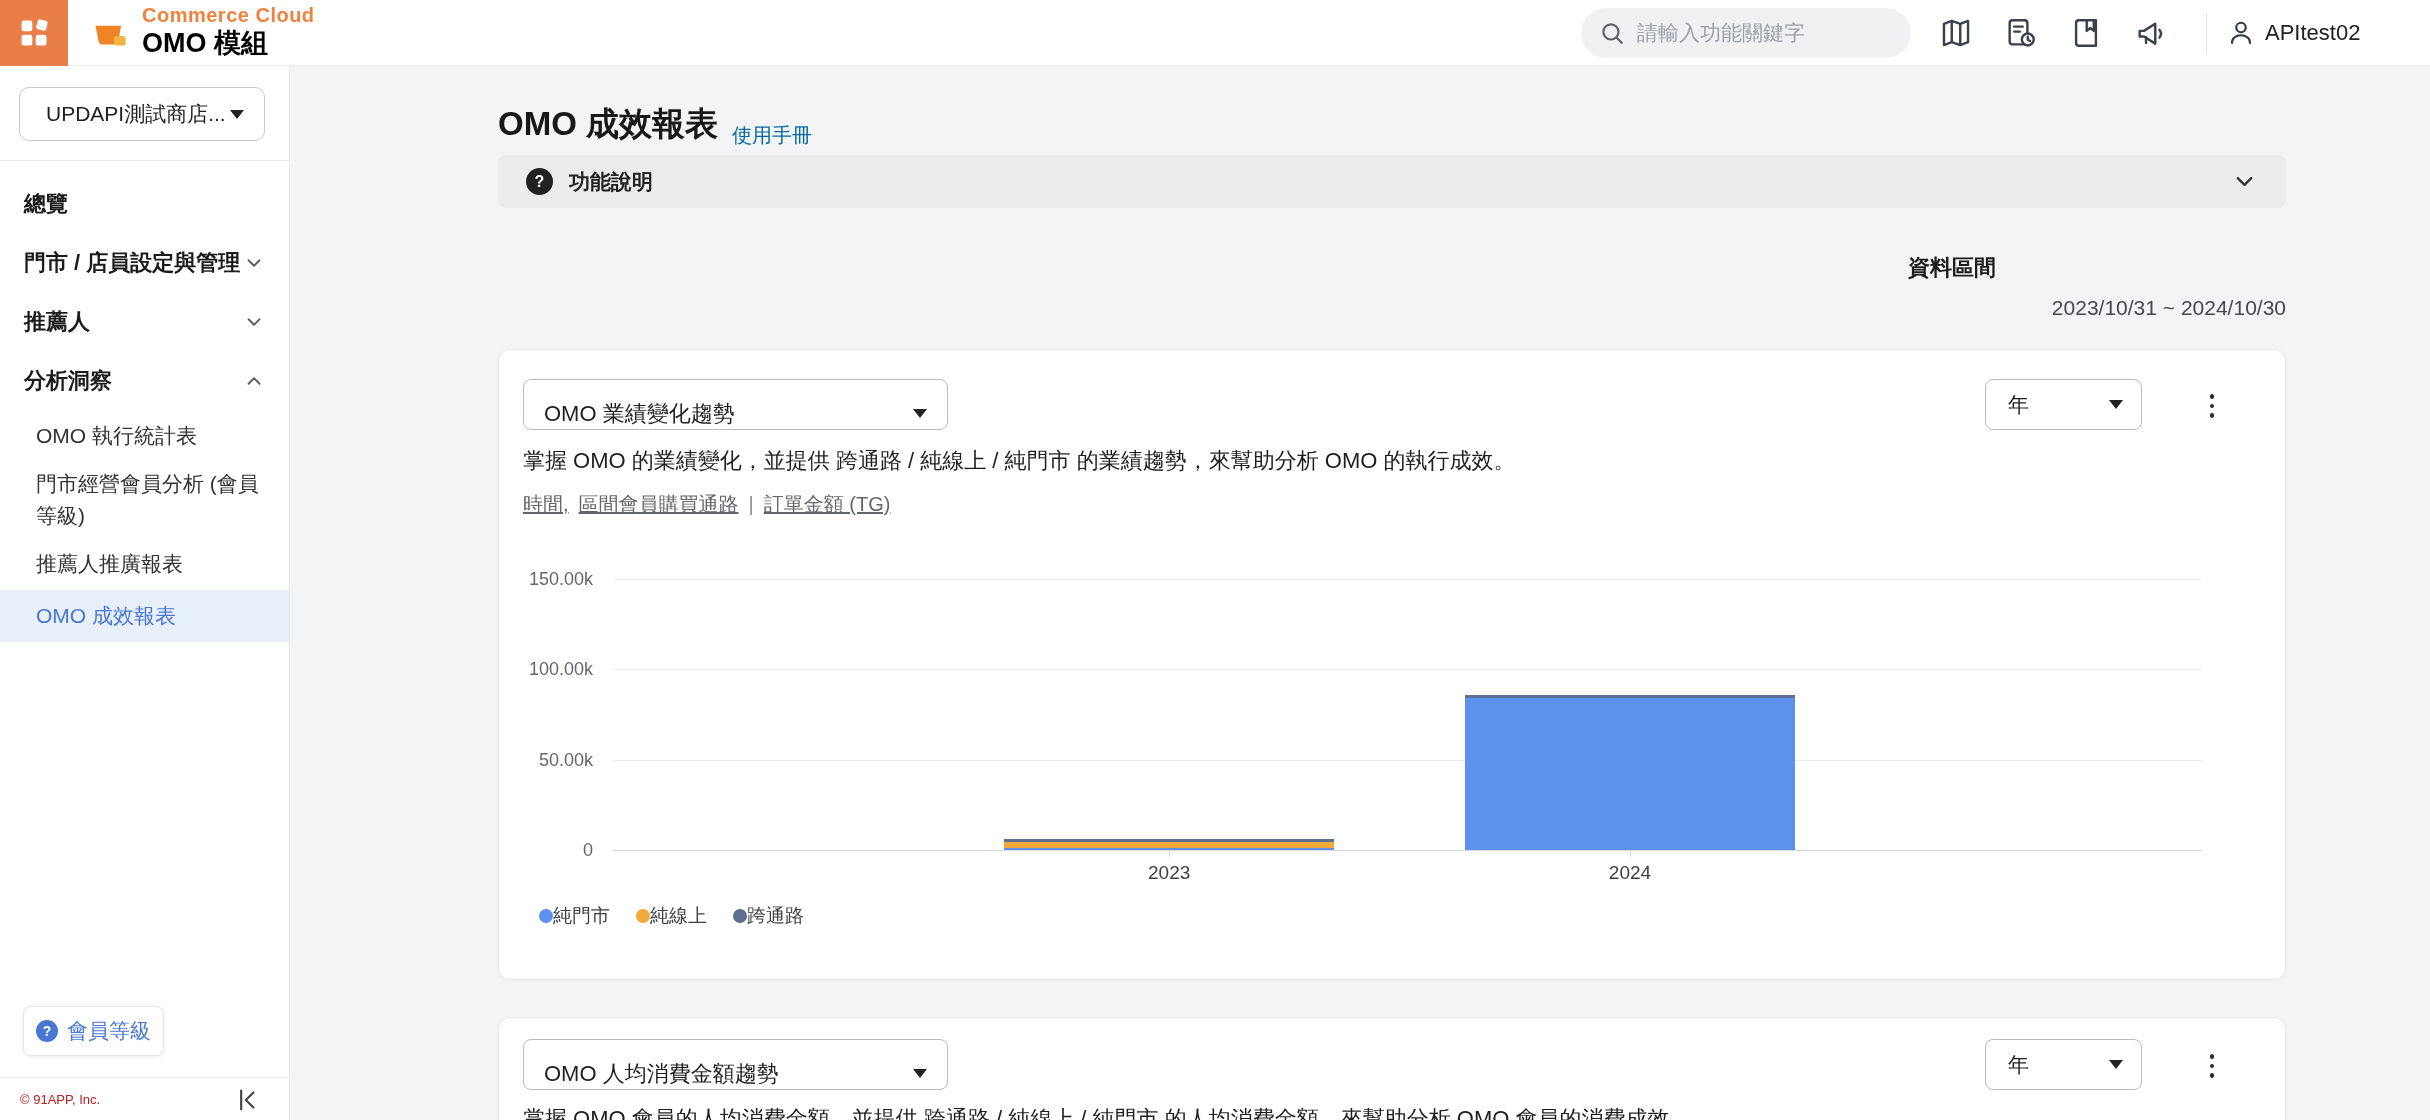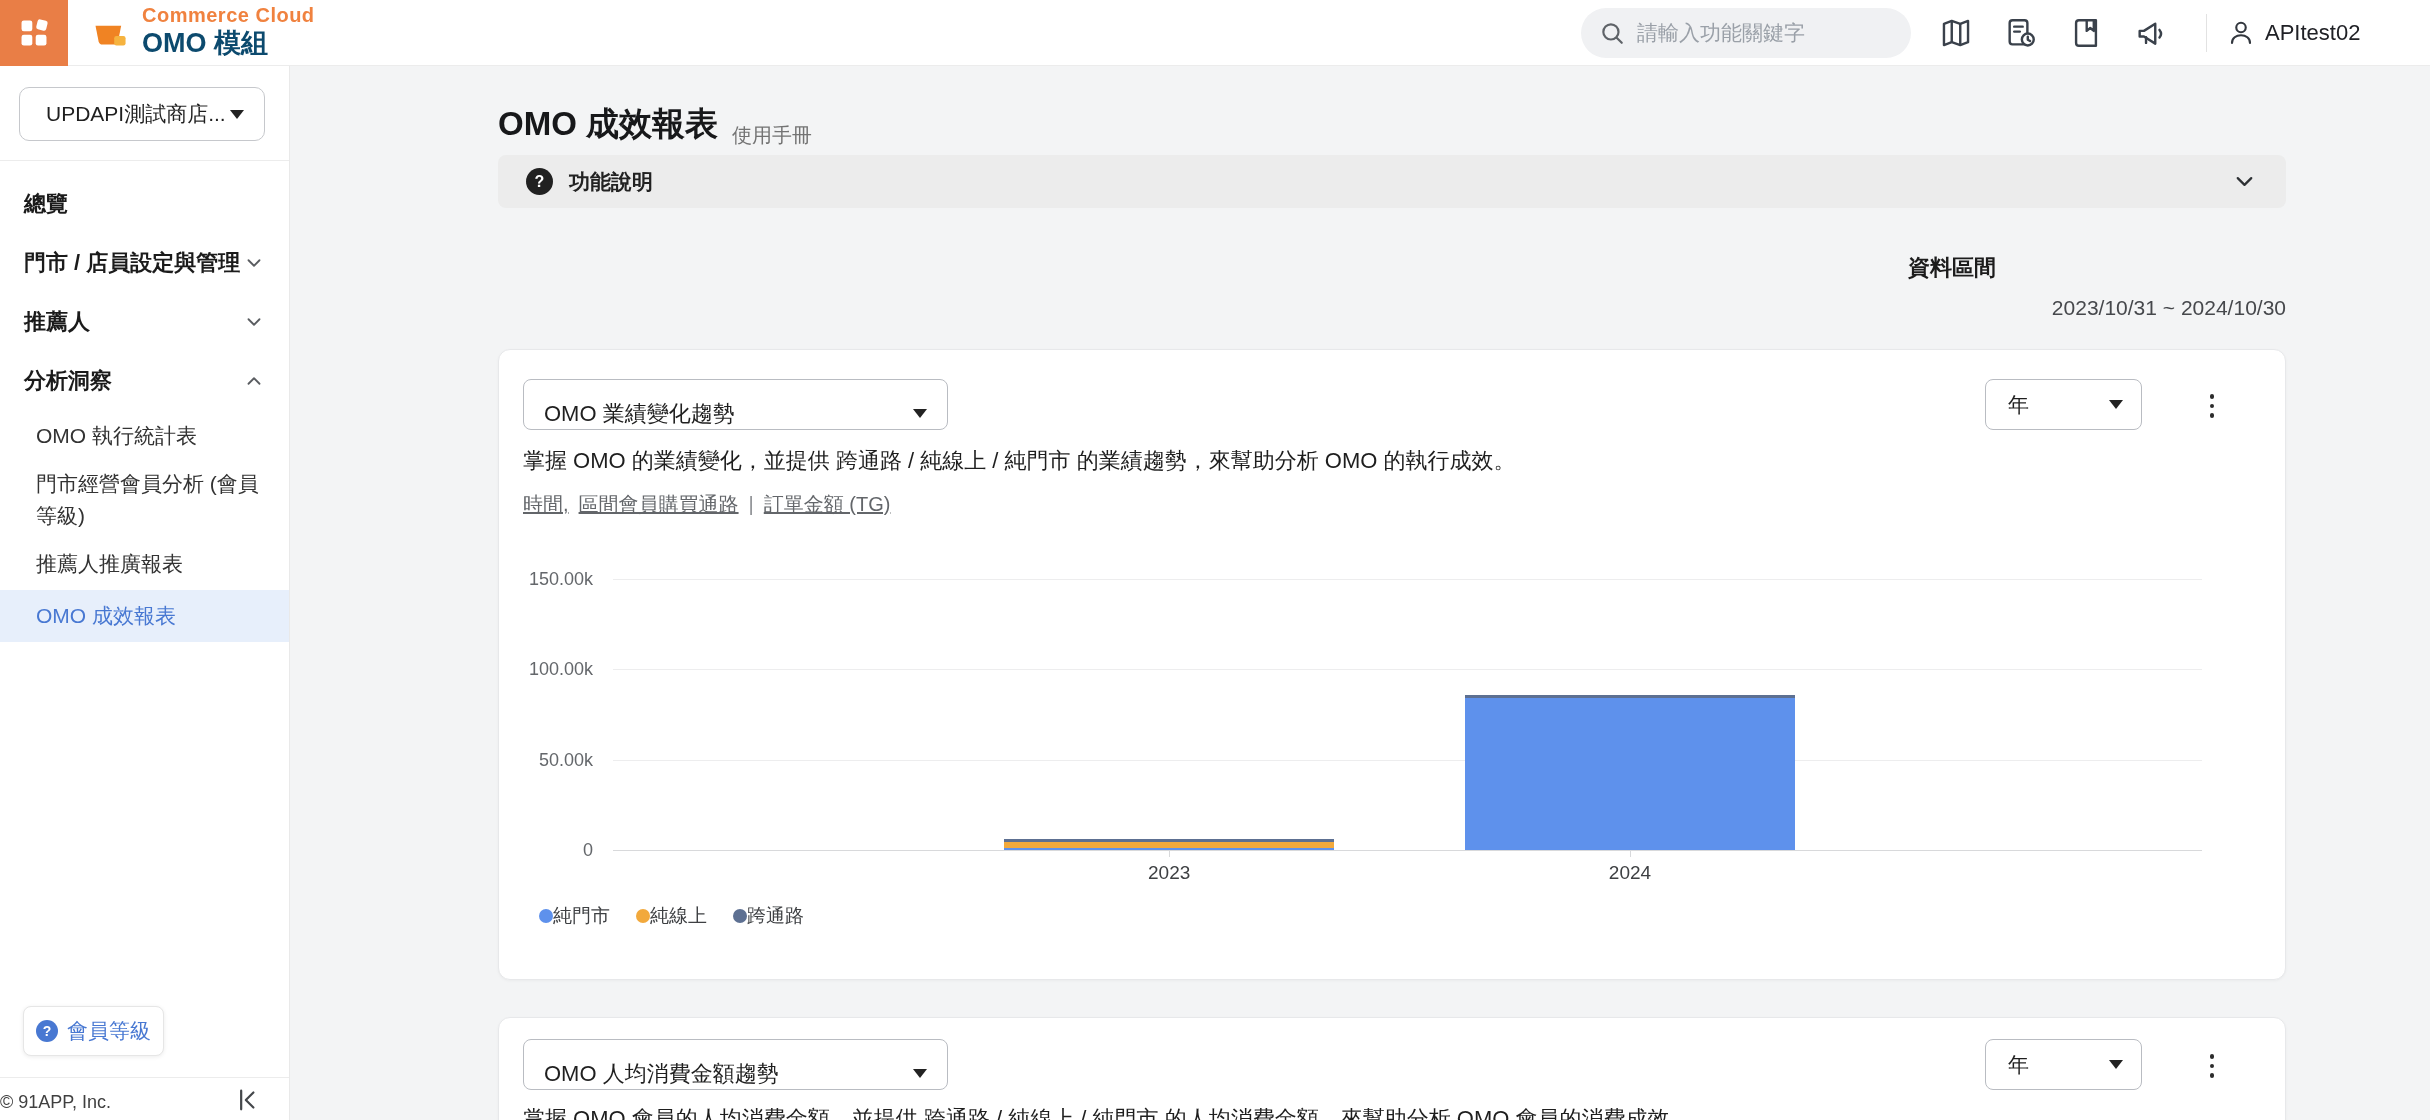--- a/index.html
+++ b/index.html
@@ -15,21 +15,21 @@
     position:absolute; top:0; left:0; width:2430px; height:66px;
     background:#ffffff; border-bottom:1px solid #ececec; z-index:30;
   }
   .app-btn {
     position:absolute; left:0; top:0; width:68px; height:66px;
     background:#E97E46; display:flex; align-items:center; justify-content:center; cursor:pointer;
   }
   .brand-logo { position:absolute; left:90px; top:11px; }
   .brand-text { position:absolute; left:142px; top:5px; line-height:1; }
   .brand-top { font-size:20px; font-weight:bold; color:#F0823F; letter-spacing:0.5px; }
-  .brand-bottom { font-size:27px; font-weight:bold; color:#0c4a6e; margin-top:5px; }
+  .brand-bottom { font-size:27px; font-weight:bold; color:#000000; margin-top:5px; }
   .search-box {
     position:absolute; left:1581px; top:8px; width:330px; height:50px;
     background:#f0f1f3; border-radius:25px; display:flex; align-items:center; padding:0 18px;
   }
   .search-box input {
     border:none; outline:none; background:transparent; font-size:21px; margin-left:12px; width:240px;
     font-family:inherit; color:#a16207;
   }
   .search-box input::placeholder { color:#9aa0a8; }
   .hdr-icons { position:absolute; left:1938px; top:0; height:66px; display:flex; align-items:center; gap:29px; }
@@ -65,27 +65,27 @@
     background:#fff; border:1px solid #e6e6e6; border-radius:8px;
     box-shadow:0 1px 4px rgba(0,0,0,0.08);
     display:flex; align-items:center; justify-content:center; gap:9px;
     font-size:21px; color:#4878d2; cursor:pointer;
   }
   .q-circle-blue {
     width:22px; height:22px; border-radius:50%; background:#4878d2; color:#fff;
     font-size:14px; font-weight:bold; display:flex; align-items:center; justify-content:center;
   }
   .sb-footer-divider { position:absolute; left:0; top:1011px; width:100%; height:1px; background:#ececec; }
-  .copyright { position:absolute; left:0; top:1026px; font-size:18px; color:#404040; }
+  .copyright { position:absolute; left:20px; top:1026px; font-size:13px; color:#b91c1c; }
   .collapse-btn { position:absolute; right:28px; top:1020px; cursor:pointer; }
 
   
   .main { position:absolute; left:290px; top:66px; width:2140px; height:1054px; }
   .page-title { position:absolute; left:208px; top:36px; font-size:33px; font-weight:600; color:#17181a; }
-  .manual-link { position:absolute; left:442px; top:56px; font-size:20px; color:#737373; cursor:pointer; }
+  .manual-link { position:absolute; left:442px; top:56px; font-size:20px; color:#0369a1; cursor:pointer; }
   .help-bar {
     position:absolute; left:208px; top:89px; width:1788px; height:53px;
     background:#ececec; border-radius:8px; display:flex; align-items:center;
     padding:0 28px; gap:16px; cursor:pointer;
   }
   .q-circle-black {
     width:27px; height:27px; border-radius:50%; background:#212121; color:#fff;
     font-size:16px; font-weight:bold; display:flex; align-items:center; justify-content:center;
   }
   .help-label { font-size:21px; font-weight:600; color:#222; }

